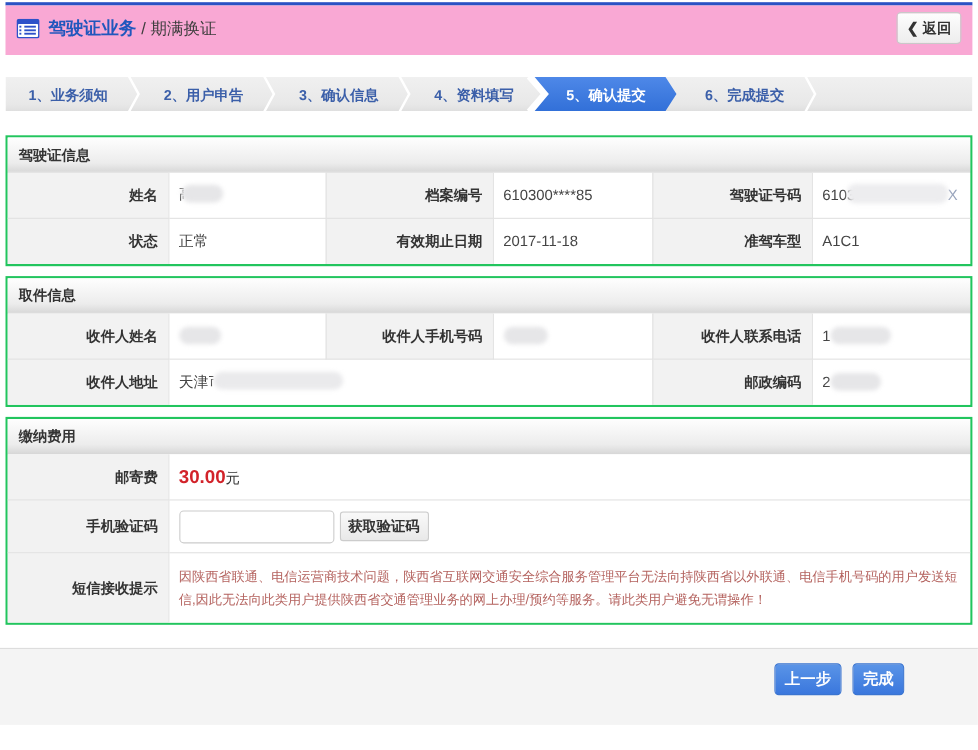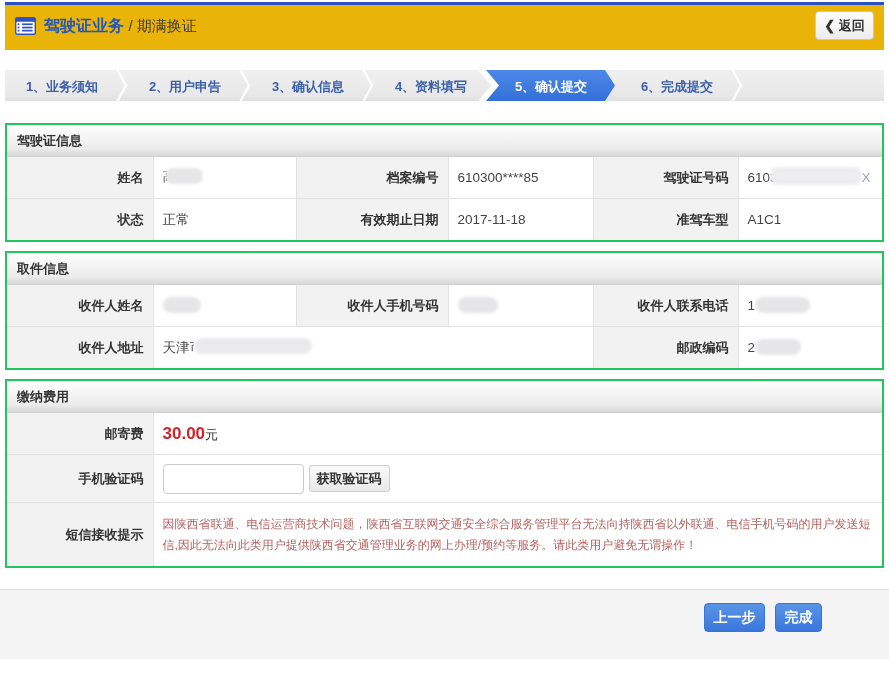--- a/index.html
+++ b/index.html
@@ -1,20 +1,20 @@
 <!DOCTYPE html>
 <html><head>
 <meta charset="utf-8">
 <style>
 * { margin:0; padding:0; box-sizing:border-box; }
 html,body { background:#fff; font-family:"Liberation Sans", sans-serif; }
 body { width:889px; height:682px; overflow:hidden; }
 .wrap { margin:0 5px; }
 .topline { height:3px; background:#2a52c4; margin-top:2px; }
-.hdr { height:45px; background:#eab308; position:relative; }
+.hdr { height:45px; background:#f9a8d4; position:relative; }
 .hdr-icon { position:absolute; left:10px; top:12px; }
 .hdr-title { position:absolute; left:39px; top:11px; font-size:16px; font-weight:bold; color:#2157bd; }
 .hdr-sub { font-weight:normal; color:#3d3d3d; font-size:15px; }
 .backbtn { position:absolute; right:10px; top:6px; width:59px; height:29px; border:1px solid #c9c9c9; border-radius:4px; background:linear-gradient(#fdfdfd,#ededed); color:#333; font-size:13px; font-weight:bold; text-align:center; line-height:27px; }
 .steps { margin-top:20px; height:31px; position:relative; }
 .steps svg { display:block; }
 .sec { margin-top:9px; border:2px solid #22c55e; }
 .sec-h { height:32px; line-height:32px; padding-left:10px; font-size:13px; font-weight:bold; color:#333;
   background:linear-gradient(#fefefe, #ececec 75%, #d9d9d9); border-bottom:1px solid #d0d0d0; }
 table { border-collapse:collapse; width:100%; table-layout:fixed; }

